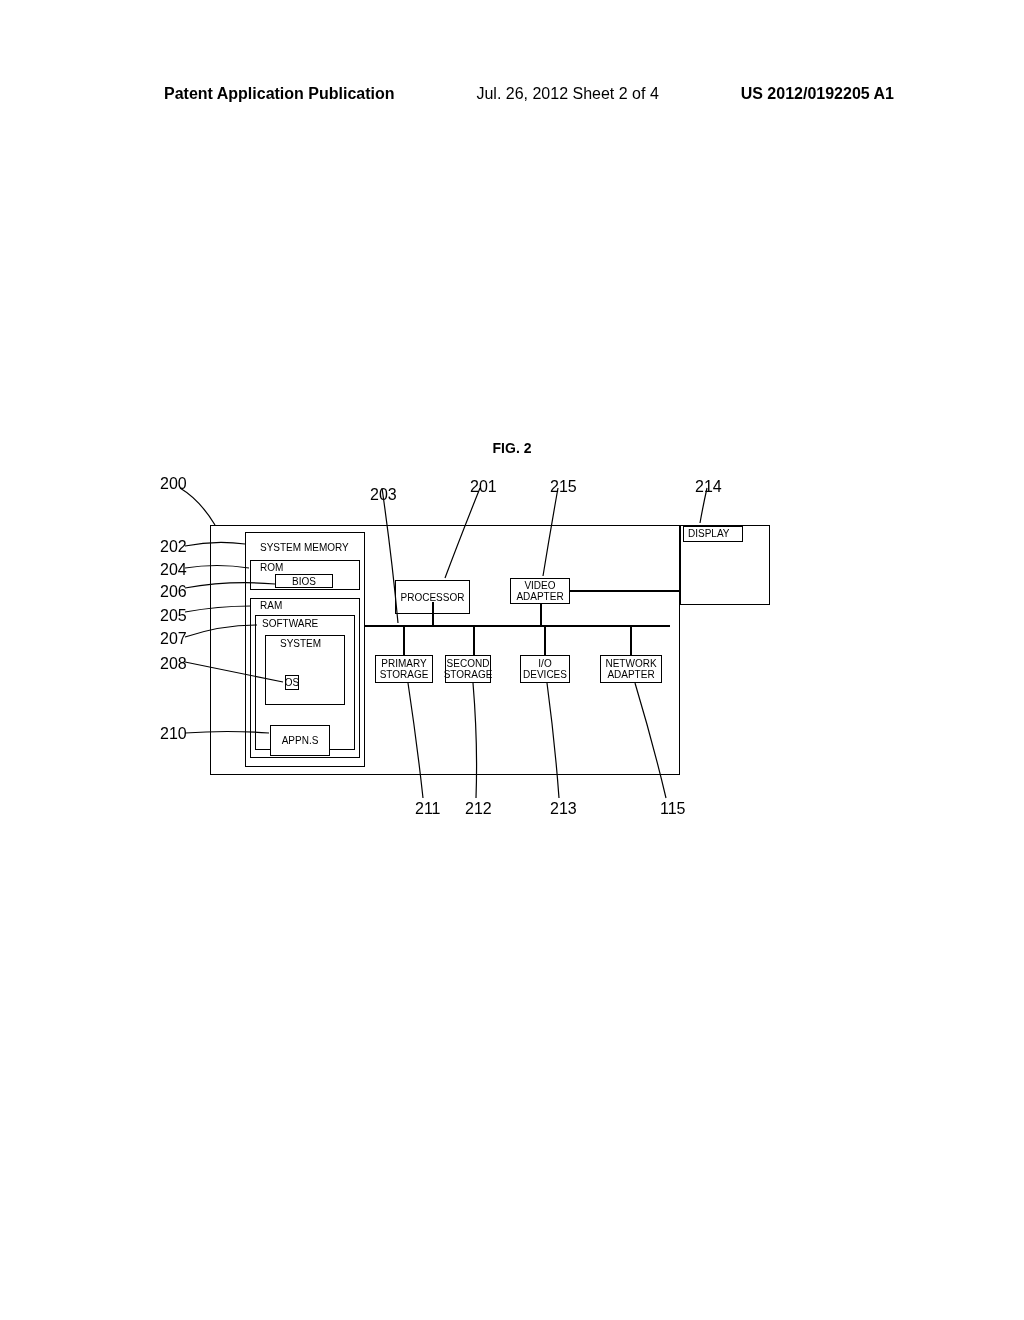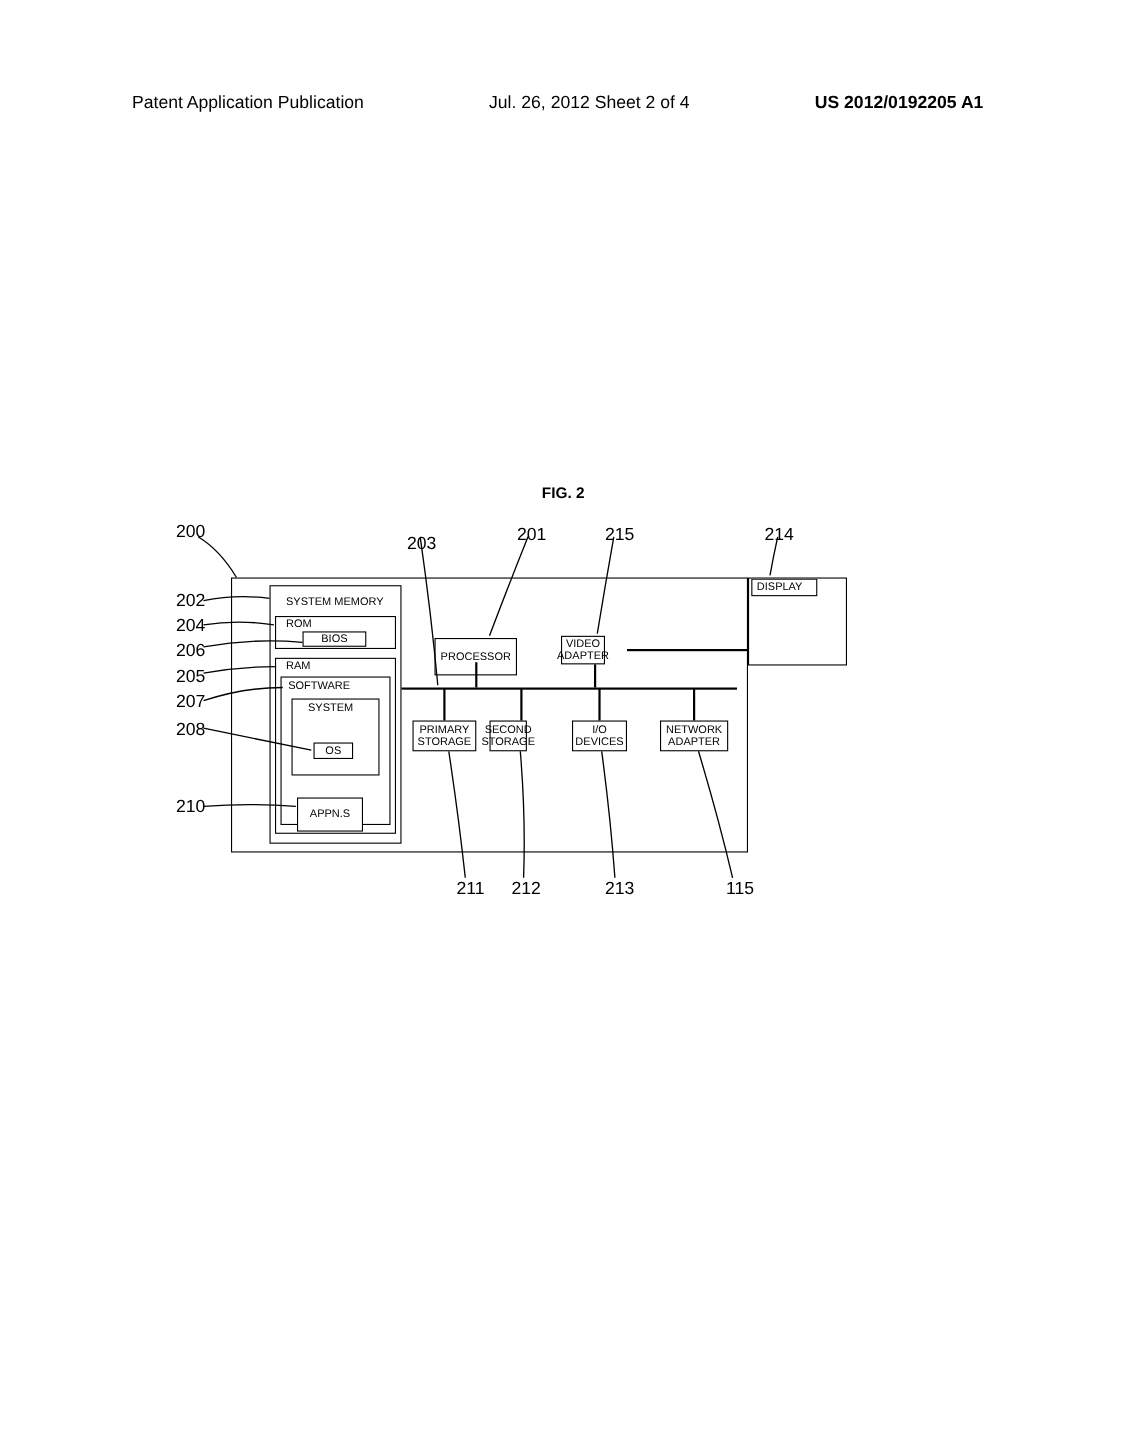--- a/index.html
+++ b/index.html
@@ -14,21 +14,21 @@
   .page-header {
     position: absolute;
     top: 85px;
     left: 0;
     right: 0;
     display: flex;
     justify-content: space-between;
     padding: 0 130px 0 120px;
     font-size: 16px;
   }
-  .page-header .left { font-weight: normal; }
+  .page-header .left { font-weight: bold; margin-left: 44px; }
   .page-header .mid { font-weight: normal; }
   .page-header .right { font-weight: bold; text-align: right; }
   .figure-title {
     position: absolute;
     top: 440px;
     left: 0;
     right: 0;
     text-align: center;
     font-weight: bold;
     font-size: 14px;
@@ -114,40 +114,40 @@
 
   <div class="outer-box" style="left:100px; top:128px; width:110px; height:160px;"></div>
   <div class="plain-text" style="left:110px; top:130px;">RAM</div>
 
   <div class="outer-box" style="left:105px; top:145px; width:100px; height:135px;"></div>
   <div class="plain-text" style="left:112px; top:148px;">SOFTWARE</div>
 
   <div class="outer-box" style="left:115px; top:165px; width:80px; height:70px;"></div>
   <div class="plain-text" style="left:130px; top:168px;">SYSTEM</div>
 
-  <div class="label-box" style="left:135px; top:205px; width:36px; height:15px;">OS</div>
+  <div class="label-box" style="left:135px; top:205px; width:14px; height:15px;">OS</div>
 
   <div class="label-box" style="left:120px; top:255px; width:60px; height:31px;">APPN.S</div>
 
   <div class="bus-line" style="left:215px; top:155px; width:305px;"></div>
 
   <div class="label-box" style="left:245px; top:110px; width:75px; height:34px;">PROCESSOR</div>
   <div class="vline" style="left:282px; top:132px; height:23px;"></div>
 
-  <div class="label-box" style="left:360px; top:108px; width:40px; height:26px; white-space:pre;"><span>VIDEO
+  <div class="label-box" style="left:360px; top:108px; width:60px; height:26px; white-space:pre;"><span>VIDEO
 ADAPTER</span></div>
   <div class="vline" style="left:390px; top:134px; height:21px;"></div>
 
   <div class="bus-line" style="left:420px; top:120px; width:110px;"></div>
 
   <div class="label-box" style="left:225px; top:185px; width:58px; height:28px; white-space:pre;"><span>PRIMARY
 STORAGE</span></div>
   <div class="vline" style="left:253px; top:156px; height:29px;"></div>
 
-  <div class="label-box" style="left:295px; top:185px; width:34px; height:28px; white-space:pre;"><span>SECOND
+  <div class="label-box" style="left:295px; top:185px; width:46px; height:28px; white-space:pre;"><span>SECOND
 STORAGE</span></div>
   <div class="vline" style="left:323px; top:156px; height:29px;"></div>
 
   <div class="label-box" style="left:370px; top:185px; width:50px; height:28px; white-space:pre;"><span>I/O
 DEVICES</span></div>
   <div class="vline" style="left:394px; top:156px; height:29px;"></div>
 
   <div class="label-box" style="left:450px; top:185px; width:62px; height:28px; white-space:pre;"><span>NETWORK
 ADAPTER</span></div>
   <div class="vline" style="left:480px; top:156px; height:29px;"></div>

